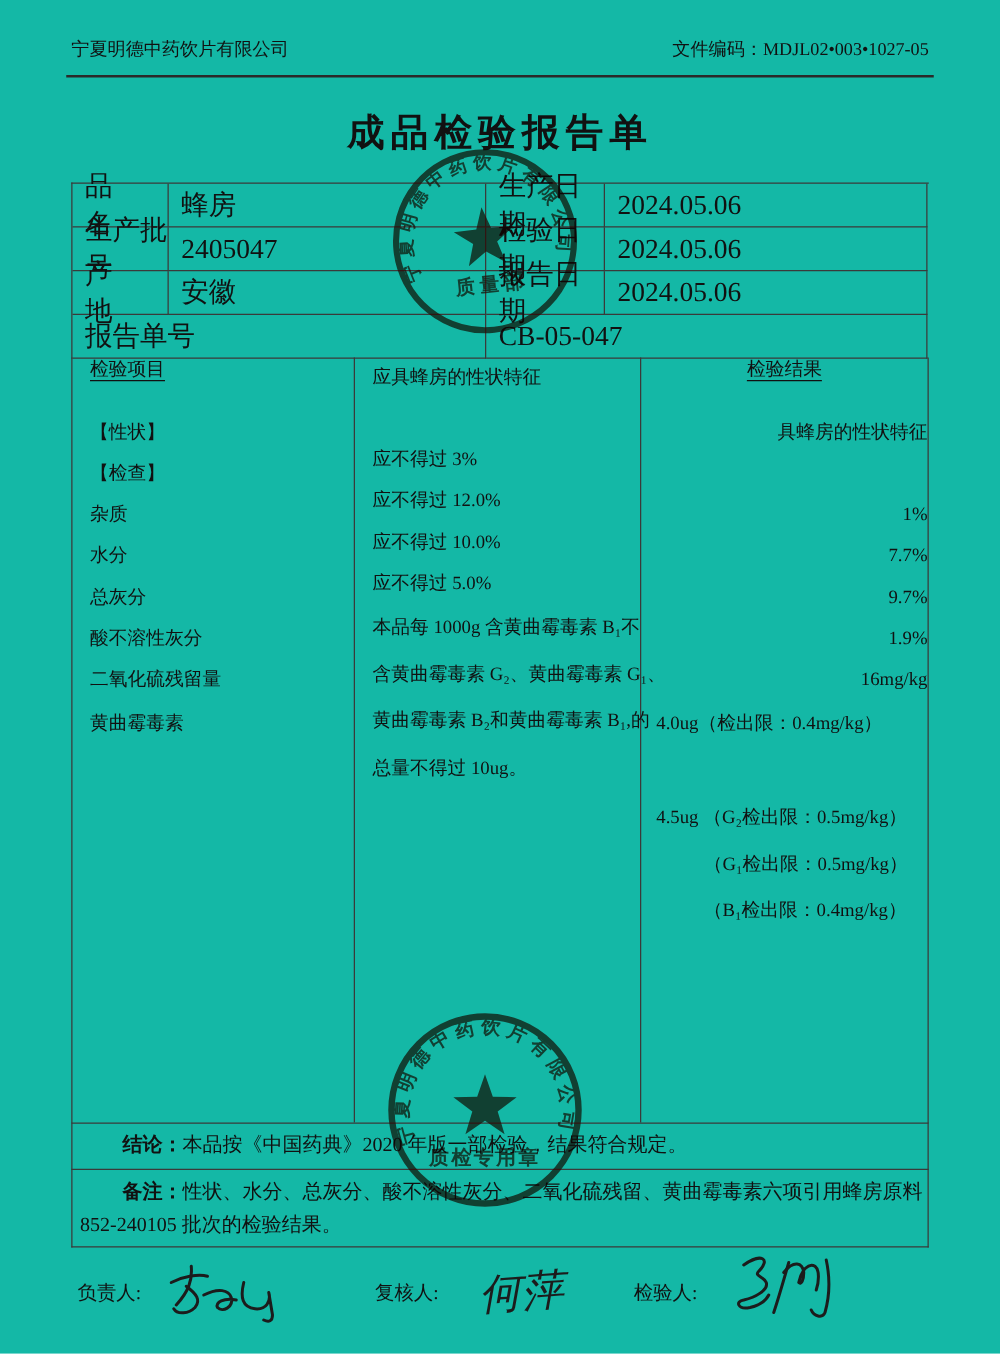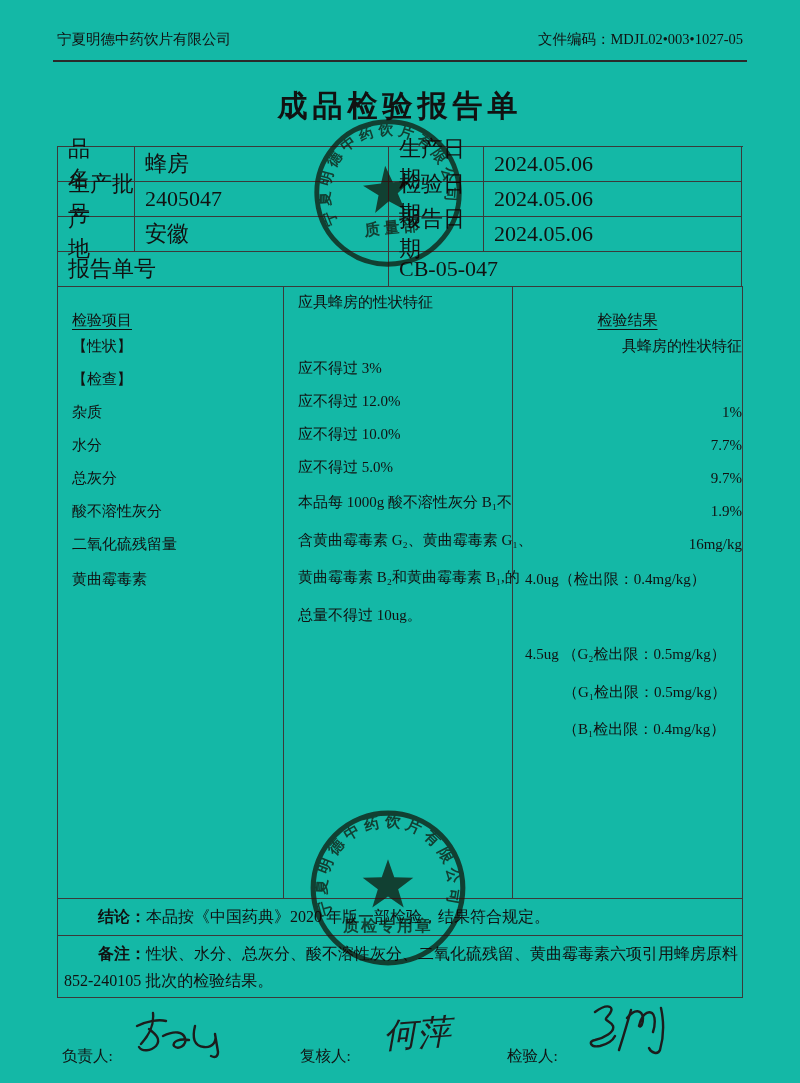--- a/index.html
+++ b/index.html
@@ -27,21 +27,21 @@
   .cell.span-b { grid-column:3 / 5; }
 
   
   .insp-table { position:absolute; top:286px; left:57px; width:686px; height:613px;
                 display:flex; border-left:1px solid #3a3a3a; border-right:1px solid #3a3a3a;
                 border-bottom:1px solid #3a3a3a; font-size:15px; }
   .insp-col { height:100%; }
   .col-item { width:227px; border-right:1px solid #3a3a3a; }
   .col-standard { width:229px; border-right:1px solid #3a3a3a; }
   .col-result { width:230px; }
-  .col-head { height:44px; display:flex; align-items:flex-end; }
+  .col-head { height:44px; display:flex; align-items:flex-start; }
   .col-item .col-head { padding-left:14px; }
   .col-standard .col-head, .col-result .col-head { justify-content:center; }
   .uhead { text-decoration:underline; text-underline-offset:4px; }
   .ln { height:33px; line-height:33px; padding-left:14px; white-space:nowrap; }
   .col-result .ln { padding-left:12px;text-align:right; }
   .af-block .ln2 { min-height:37.5px; line-height:37.5px; padding-left:14px; white-space:nowrap; }
   .col-result .af-block .ln2 { padding-left:12px; }
   .col-result .af-block .ln2.indent { padding-left:50px; }
 
   
@@ -51,21 +51,21 @@
                     font-size:16px; white-space:nowrap; }
   .remark-row { position:absolute; top:936px; left:57px; width:686px; height:62px;
                 border-left:1px solid #3a3a3a; border-right:1px solid #3a3a3a;
                 border-bottom:1px solid #3a3a3a; font-size:16px; padding-top:4px; }
   .remark-l1 { padding-left:40px; line-height:27px; white-space:nowrap; }
   .remark-l2 { padding-left:6px; line-height:27px; white-space:nowrap; }
   .blabel { font-weight:bold; }
 
   
   .signatures { position:absolute; top:1020px; left:57px; width:686px; height:63px; font-size:15.5px; }
-  .sig-label { position:absolute; top:26px; }
+  .sig-label { position:absolute; top:4px; }
   .sig-label.l1 { left:5px; }
   .sig-label.l2 { left:243px; }
   .sig-label.l3 { left:450px; }
   .sig-svg { position:absolute; }
   .sig-svg path { fill:none; stroke:#1c1c1c; stroke-width:2.4; stroke-linecap:round; stroke-linejoin:round; }
   .sig1 { left:68px; top:-12px; width:120px; height:58px; }
   .sig2 { left:318px; top:-18px; width:112px; height:60px; }
   .sig3 { left:528px; top:-22px; width:118px; height:64px; }
 
   
@@ -125,21 +125,21 @@
     </div>
 
     <div class="insp-col col-standard">
       <div class="ln">应具蜂房的性状特征</div>
       <div class="ln"></div>
       <div class="ln">应不得过 3%</div>
       <div class="ln">应不得过 12.0%</div>
       <div class="ln">应不得过 10.0%</div>
       <div class="ln">应不得过 5.0%</div>
       <div class="af-block">
-        <div class="ln2">本品每 1000g 酸不溶性灰分 B₁不</div>
+        <div class="ln2">本品每 1000g 含黄曲霉毒素 B₁不</div>
         <div class="ln2">含黄曲霉毒素 G₂、黄曲霉毒素 G₁、</div>
         <div class="ln2">黄曲霉毒素 B₂和黄曲霉毒素 B₁,的</div>
         <div class="ln2">总量不得过 10ug。</div>
       </div>
     </div>
 
     <div class="insp-col col-result">
       <div class="col-head">
           <span class="uhead">检验结果</span>
         </div>

